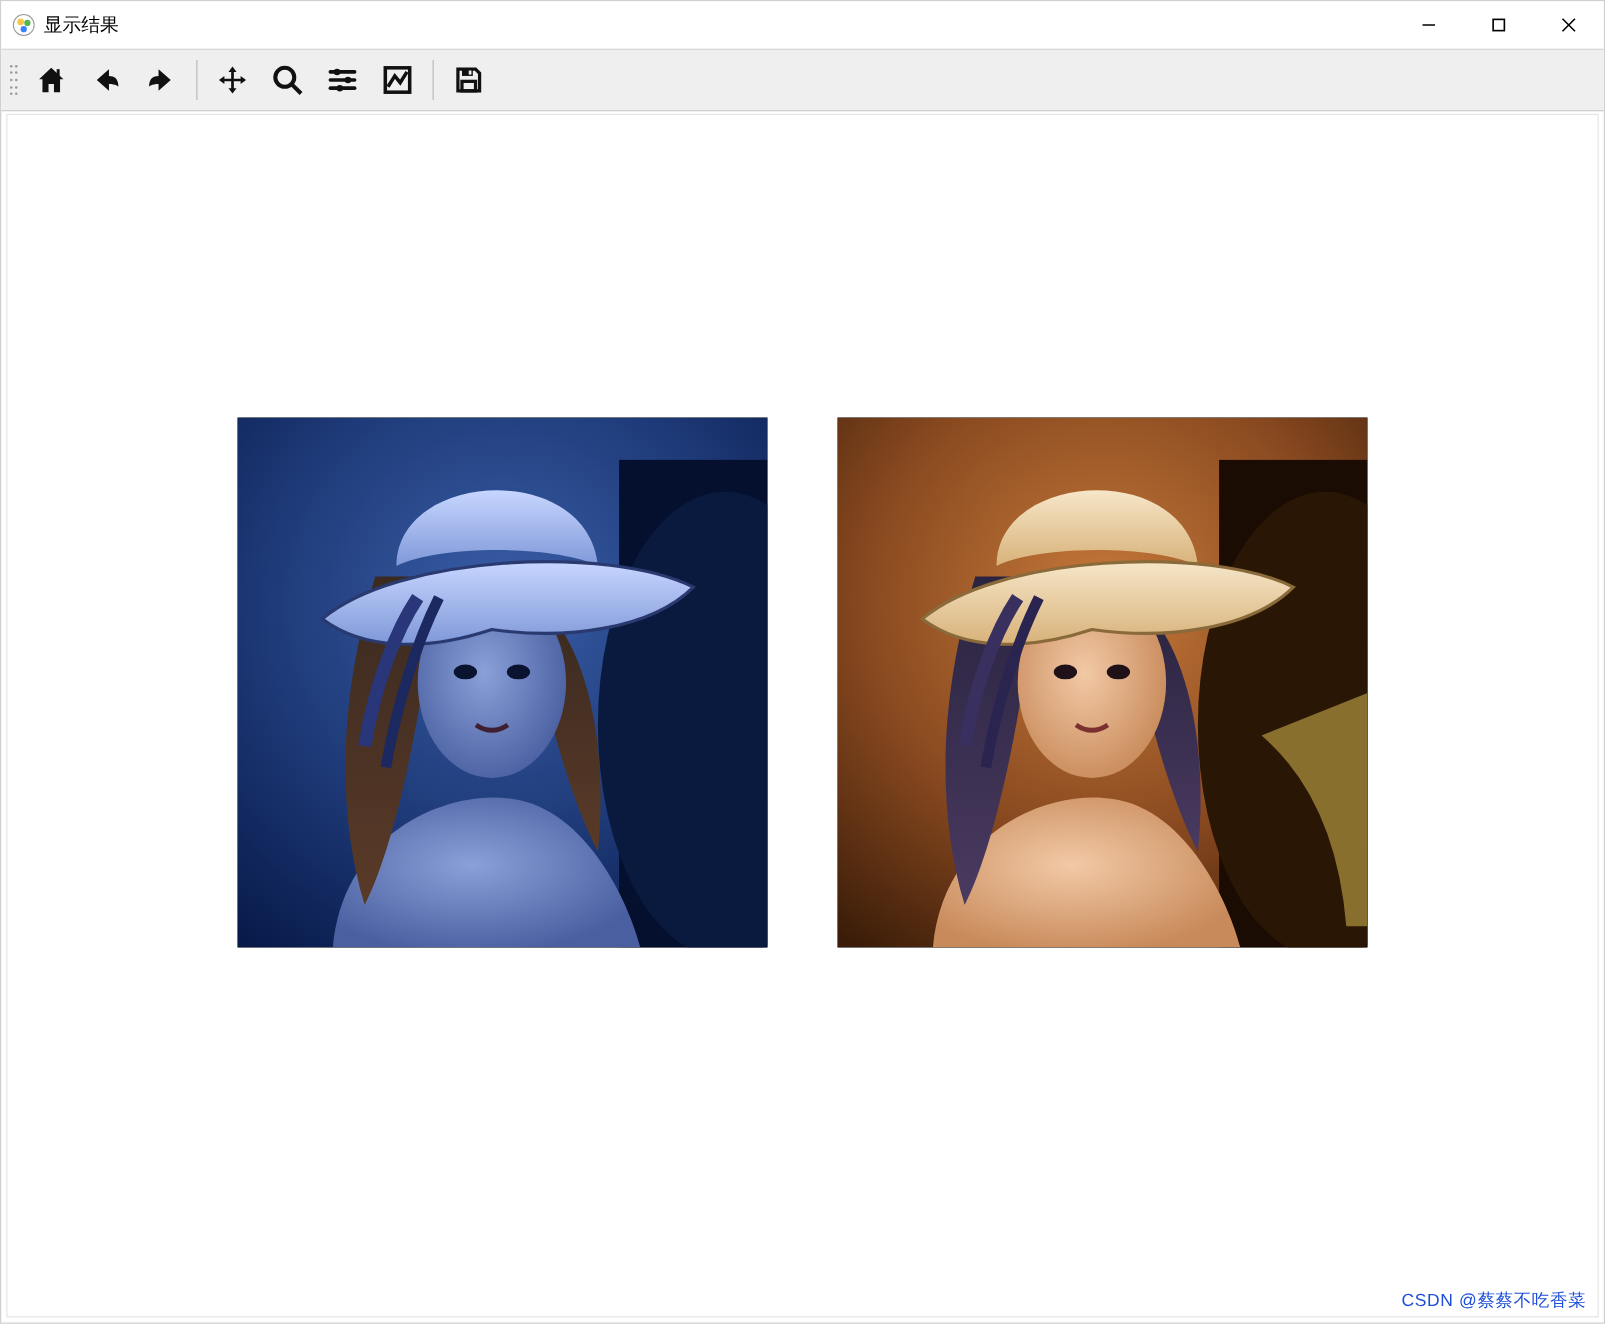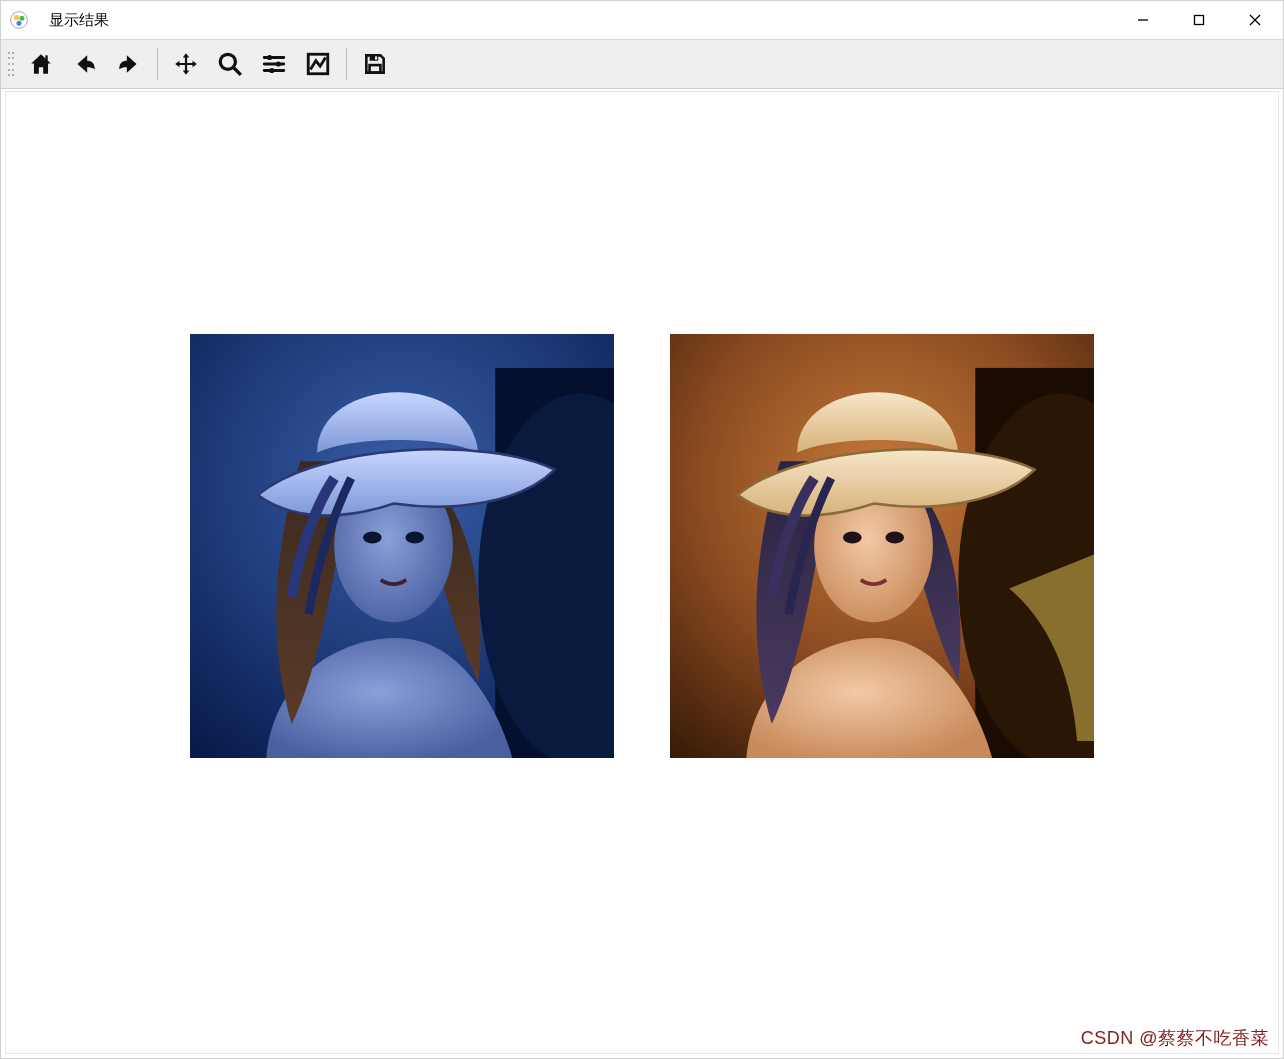--- a/index.html
+++ b/index.html
@@ -20,21 +20,21 @@
     height: 38px;
     display: flex;
     align-items: center;
     justify-content: space-between;
     background: #fff;
     padding: 0 0 0 8px;
   }
   .titlebar-left {
     display: flex;
     align-items: center;
-    gap: 20px;
+    gap: 6px;
   }
   .app-icon {
     width: 20px; height: 20px;
     display: inline-flex; align-items: center; justify-content: center;
   }
   .title-text { font-size: 15px; }
   .win-controls { display: flex; height: 100%; }
   .win-btn {
     width: 56px;
     height: 38px;
@@ -103,22 +103,22 @@
     height: 424px;
     position: relative;
     overflow: hidden;
     background: #000;
   }
   .img-panel svg { width: 100%; height: 100%; display: block; }
   .watermark {
     position: absolute;
     right: 14px;
     bottom: 8px;
-    font-size: 18px;
-    color: #7f1d1d;
+    font-size: 14px;
+    color: #1d4ed8;
     letter-spacing: 0.5px;
     pointer-events: none;
   }
 </style>
 </head>
 <body>
 
 <div class="titlebar">
   <div class="titlebar-left">
     <span class="app-icon">

